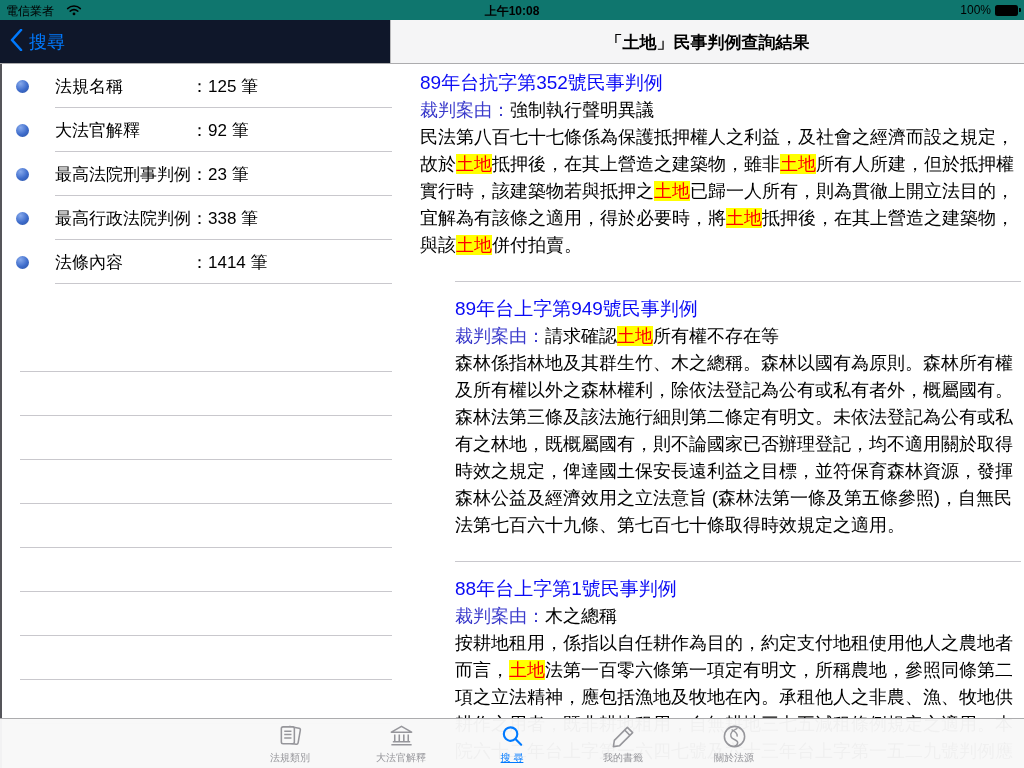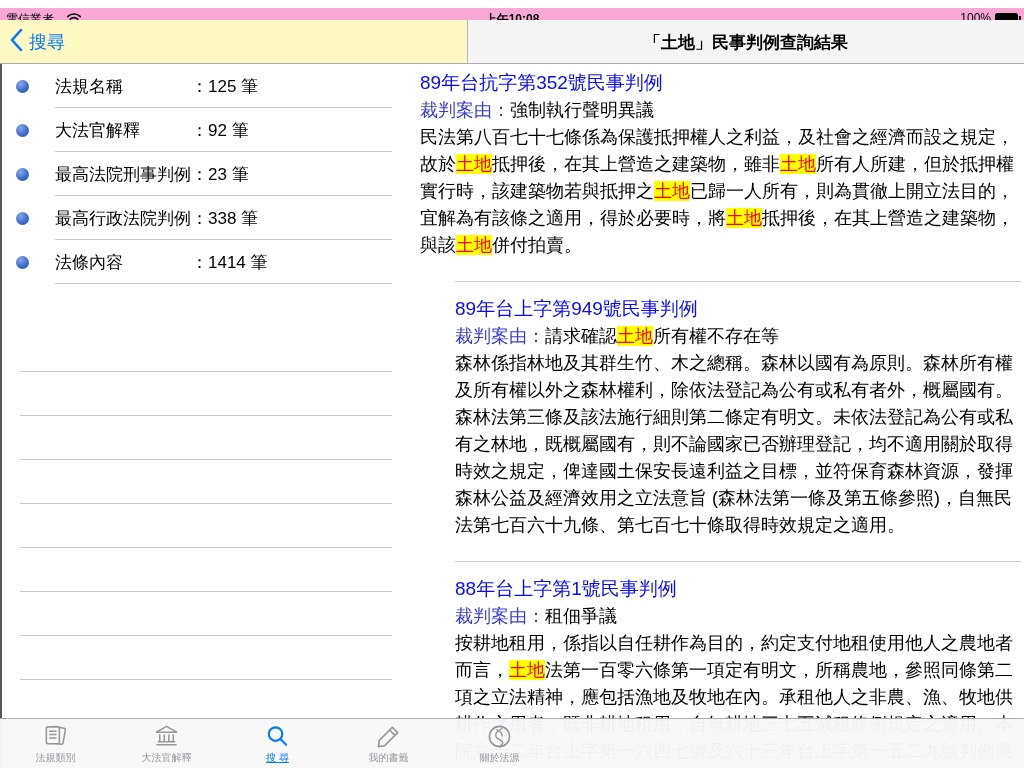--- a/index.html
+++ b/index.html
@@ -1,31 +1,31 @@
 <!DOCTYPE html>
 <html><head>
 <meta charset="utf-8">
 <style>
   * { margin:0; padding:0; box-sizing:border-box; }
   html,body { width:1024px; height:768px; overflow:hidden; }
   body { font-family:"Liberation Sans","DejaVu Sans",sans-serif; background:#fff; color:#000; position:relative; }
   .screen { position:absolute; inset:0; }
 
   
-  .status-bar { position:absolute; top:8px; left:0; width:1024px; height:20px; background:#f9a8d4; font-size:12px; }
+  .status-bar { position:absolute; top:0; left:0; width:1024px; height:20px; background:#0f766e; font-size:12px; }
   .carrier { position:absolute; left:6px; top:3px; }
   .wifi { position:absolute; left:66px; top:4px; }
   .sb-time { position:absolute; left:0; right:0; top:3px; text-align:center; font-weight:700; }
   .batt-group { position:absolute; right:6px; top:3px; display:flex; align-items:center; gap:4px; }
   .batt { position:relative; width:23px; height:11px; background:#000; border-radius:2.5px; }
   .batt::after { content:""; position:absolute; right:-3px; top:3.5px; width:2px; height:4px; background:#000; border-radius:0 1px 1px 0; }
 
   
   .navbar { position:absolute; top:20px; left:0; width:1024px; height:44px; background:#F5F5F6; border-bottom:1px solid #ACACAE; display:flex; }
-  .nav-left { width:468px; position:relative; border-right:1px solid #B9B9BB; background:#fef9c3; }
+  .nav-left { width:391px; position:relative; border-right:1px solid #B9B9BB; background:#0f172a; }
   .nav-right { flex:1; position:relative; }
   .back-button { position:absolute; left:10px; top:0; height:44px; display:flex; align-items:center; gap:6px; color:#007AFF; font-size:18px; cursor:pointer; }
   .nav-title { position:absolute; left:0; right:0; top:0; height:44px; display:flex; align-items:center; justify-content:center; font-size:17px; font-weight:700; }
 
   
   .sidebar { position:absolute; top:64px; left:0; width:409px; bottom:0; background:#fff; border-right:1px solid #B9B9BB; }
   .sidebar::before { content:""; position:absolute; left:0; top:0; bottom:0; width:2px; background:#55555A; z-index:3; }
   .side-row { position:relative; height:44px; display:flex; align-items:center; padding-left:16px; font-size:17px; }
   .side-row.selected { background:#D9D9D9; }
   .side-row::after { content:""; position:absolute; left:55px; right:0; bottom:0; height:1px; background:#C9C8CD; }
@@ -43,21 +43,21 @@
   .result.bt { border-top:1px solid #C9C8CD;margin-left:35px; }
   .result:first-child { padding-top:2px; }
   .rtitle { color:#0A0AF5; font-size:19px; font-weight:500; line-height:28px; cursor:pointer; }
   .cause { font-size:18px; line-height:27px; }
   .cause-label { color:#3A3ACB; }
   .rbody { font-size:18px; line-height:27px; line-break:anywhere; word-break:break-all; }
   mark.hl { background:#FFFF00; color:#FF0000; }
 
   
   .tabbar { position:absolute; left:0; bottom:0; width:1024px; height:50px; background:rgba(248,248,248,0.97);
-            border-top:1px solid #ACACAE; display:flex; align-items:stretch; z-index:5; }
+            border-top:1px solid #ACACAE; display:flex; justify-content:center; align-items:stretch; z-index:5; }
   .tab { width:111px; display:flex; flex-direction:column; align-items:center; justify-content:flex-start; padding-top:3px; color:#96969B; cursor:pointer; }
   .tab.active { color:#007AFF;text-decoration:underline; }
   .tab .t-icon { height:28px; display:flex; align-items:center; justify-content:center; }
   .tab .t-label { font-size:10px; margin-top:1px; }
 </style>
 </head>
 <body>
 
 <div class="screen">
 
@@ -132,21 +132,21 @@
         <div class="cause"><span class="cause-label">裁判案由：</span><span>強制執行聲明異議</span></div>
         <div class="rbody"><span>民法第八百七十七條係為保護抵押權人之利益，及社會之經濟而設之規定，故於</span><mark class="hl">土地</mark><span>抵押後，在其上營造之建築物，雖非</span><mark class="hl">土地</mark><span>所有人所建，但於抵押權實行時，該建築物若與抵押之</span><mark class="hl">土地</mark><span>已歸一人所有，則為貫徹上開立法目的，宜解為有該條之適用，得於必要時，將</span><mark class="hl">土地</mark><span>抵押後，在其上營造之建築物，與該</span><mark class="hl">土地</mark><span>併付拍賣。</span></div>
       </div>
       <div class="result bt">
         <div class="rtitle">89年台上字第949號民事判例</div>
         <div class="cause"><span class="cause-label">裁判案由：</span><span>請求確認</span><mark class="hl">土地</mark><span>所有權不存在等</span></div>
         <div class="rbody"><span>森林係指林地及其群生竹、木之總稱。森林以國有為原則。森林所有權及所有權以外之森林權利，除依法登記為公有或私有者外，概屬國有。森林法第三條及該法施行細則第二條定有明文。未依法登記為公有或私有之林地，既概屬國有，則不論國家已否辦理登記，均不適用關於取得時效之規定，俾達國土保安長遠利益之目標，並符保育森林資源，發揮森林公益及經濟效用之立法意旨 (森林法第一條及第五條參照)，自無民法第七百六十九條、第七百七十條取得時效規定之適用。</span></div>
       </div>
       <div class="result bt">
         <div class="rtitle">88年台上字第1號民事判例</div>
-        <div class="cause"><span class="cause-label">裁判案由：</span><span>租佃爭議</span></div>
+        <div class="cause"><span class="cause-label">裁判案由：</span><span>木之總稱</span></div>
         <div class="rbody"><span>按耕地租用，係指以自任耕作為目的，約定支付地租使用他人之農地者而言，</span><mark class="hl">土地</mark><span>法第一百零六條第一項定有明文，所稱農地，參照同條第二項之立法精神，應包括漁地及牧地在內。承租他人之非農、漁、牧地供耕作之用者，既非耕地租用，自無耕地三七五減租條例規定之適用。本院六十二年台上字第一六四七號及六十三年台上字第一五二九號判例應予變更，不再予援用。</span></div>
       </div>
     </div>
 
   <div class="tabbar" id="tabbar">
       <div class="tab">
         <span class="t-icon">
           <svg width="27" height="27" viewBox="0 0 28 28" fill="none" stroke="currentColor" stroke-width="1.6" stroke-linejoin="round">
             <g transform="rotate(10 20 14)">
               <rect x="10" y="5" width="13" height="17" rx="1.8"></rect>

